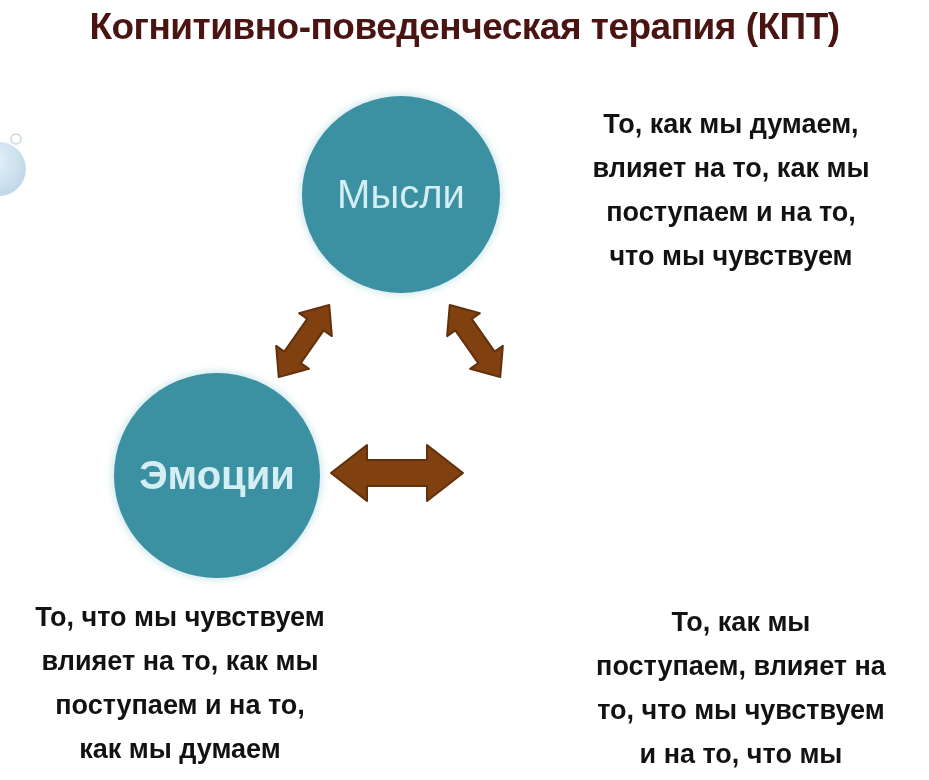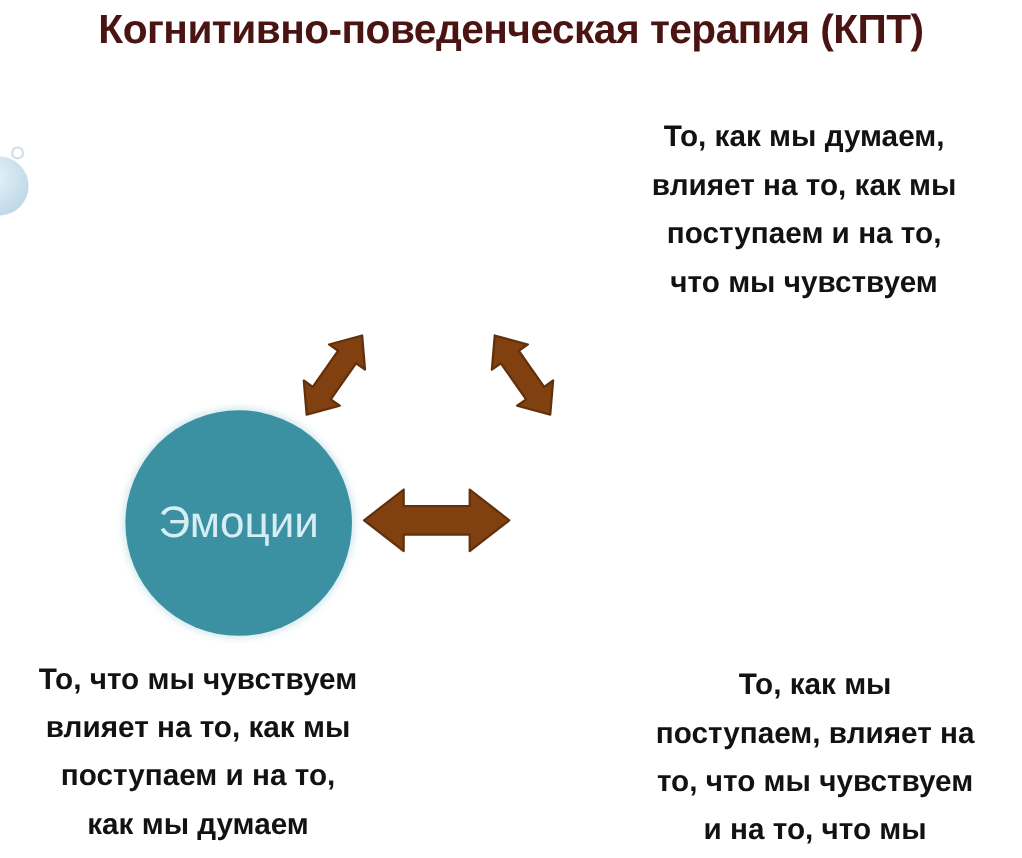--- a/index.html
+++ b/index.html
@@ -44,21 +44,21 @@
     position: absolute;
     border-radius: 50%;
     background: #3b90a1;
     display: flex;
     align-items: center;
     justify-content: center;
     color: #d4eef4;
     box-shadow: 0 0 7px 2px rgba(120, 185, 200, 0.35);
   }
   .circle-thoughts { left: 302px; top: 96px;  width: 198px; height: 197px; font-size: 40px; font-weight: 400; }
-  .circle-emotions { left: 114px; top: 373px; width: 206px; height: 205px; font-size: 40px; font-weight: 400; }
+  .circle-emotions { left: 114px; top: 373px; width: 206px; height: 205px; font-size: 40px; font-weight: 700; }
   .circle-behavior { left: 469px; top: 367px; width: 215px; height: 210px; font-size: 29px; font-weight: 700; }
   .arrows {
     position: absolute;
     left: 0; top: 0;
     width: 929px; height: 780px;
   }
   .arrows path {
     stroke: #62300b;
     stroke-width: 2;
     stroke-linejoin: round;
@@ -85,20 +85,23 @@
 
   <div class="bubble-sphere"></div>
   <div class="bubble-ring"></div>
 
   <svg class="arrows" viewBox="0 0 929 780" xmlns="http://www.w3.org/2000/svg">
     <path d="M -44 0 L -20 -20 L -20 -10 L 20 -10 L 20 -20 L 44 0 L 20 20 L 20 10 L -20 10 L -20 20 Z" transform="translate(304,341) rotate(-55)" fill="#80400f"></path>
     <path d="M -44 0 L -20 -20 L -20 -10 L 20 -10 L 20 -20 L 44 0 L 20 20 L 20 10 L -20 10 L -20 20 Z" transform="translate(475,341) rotate(55)" fill="#80400f"></path>
     <path d="M -66 0 L -30 -28 L -30 -13 L 30 -13 L 30 -28 L 66 0 L 30 28 L 30 13 L -30 13 L -30 28 Z" transform="translate(397,473)" fill="#80400f"></path>
   </svg>
 
+  <div class="circle circle-thoughts">
+    <span>Мысли</span>
+  </div>
 
   <div class="circle circle-emotions">
     <span>Эмоции</span>
   </div>
 
 
   <div class="note note-thoughts">То, как мы думаем,
 влияет на то, как мы
 поступаем и на то,
 что мы чувствуем</div>

